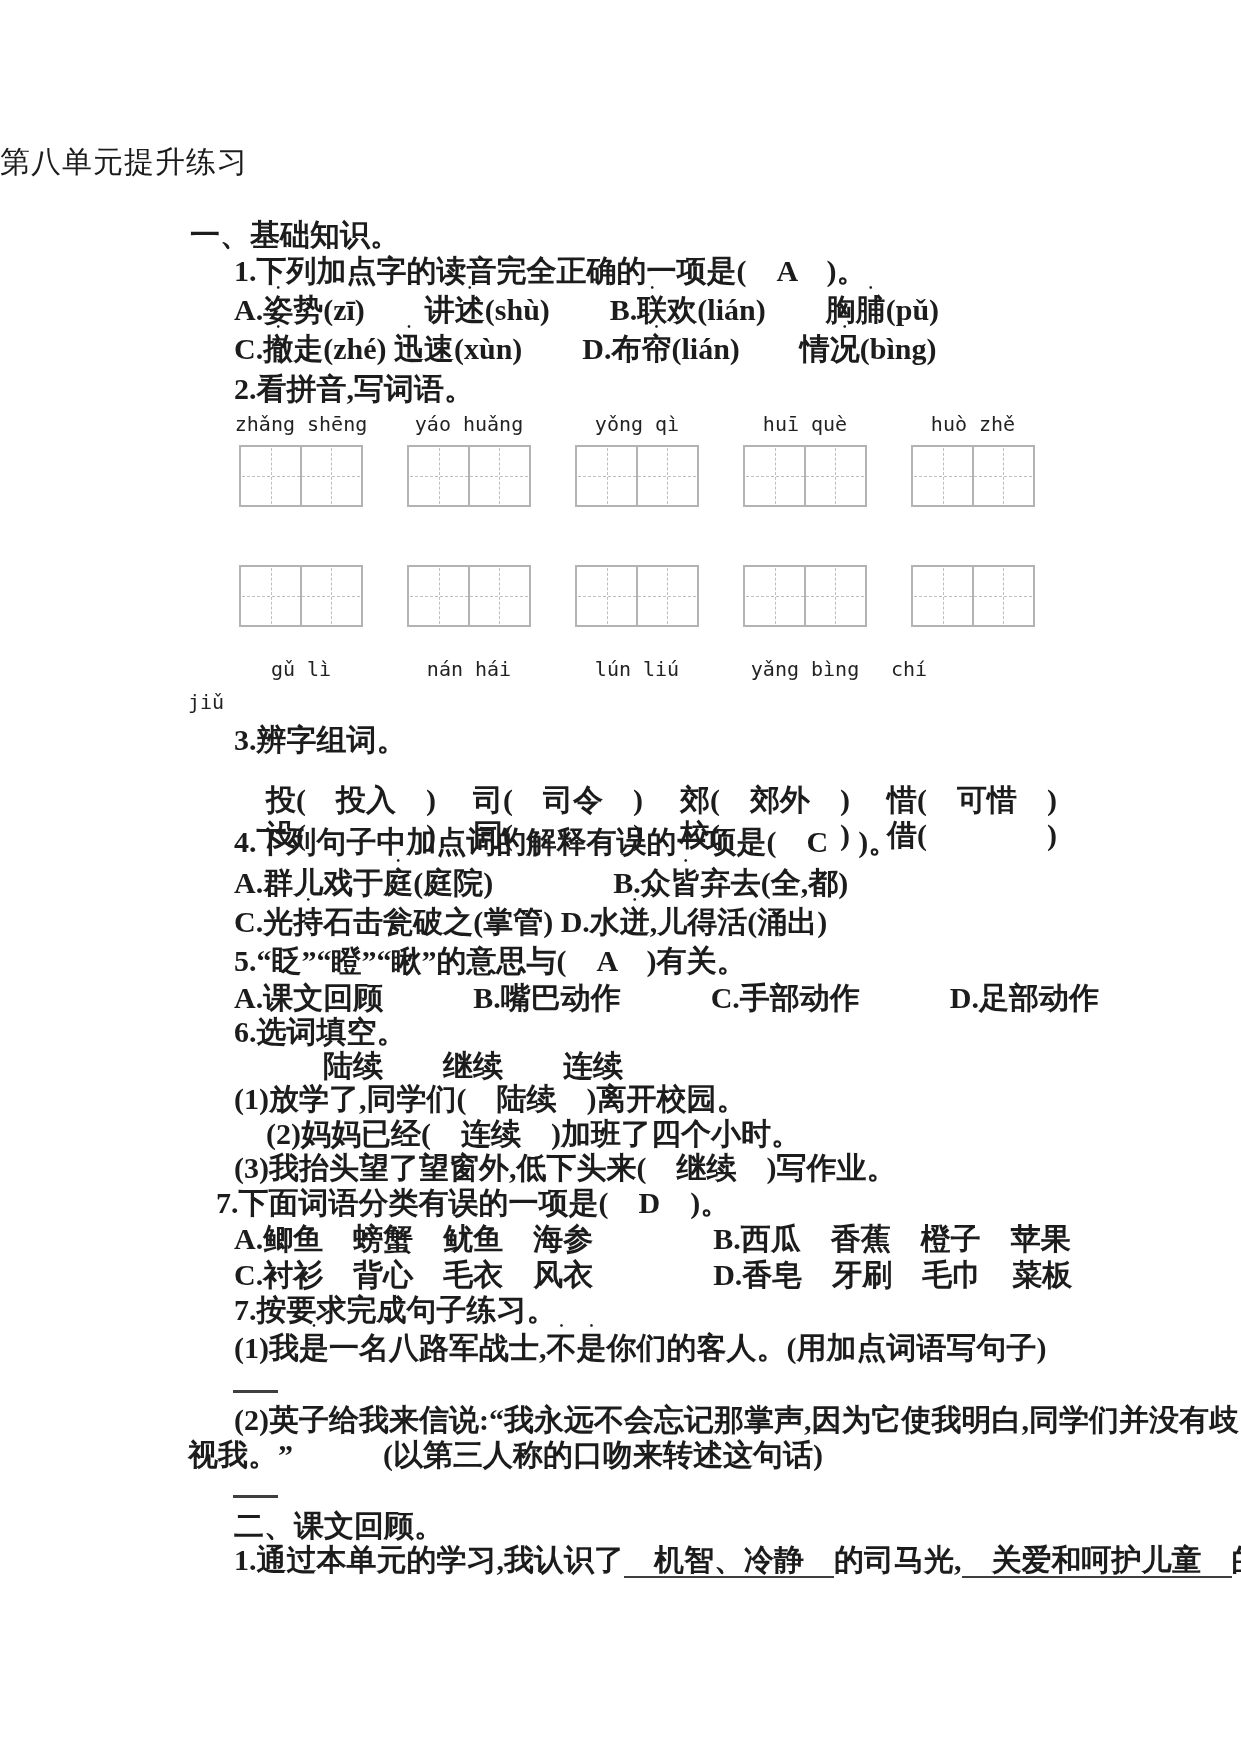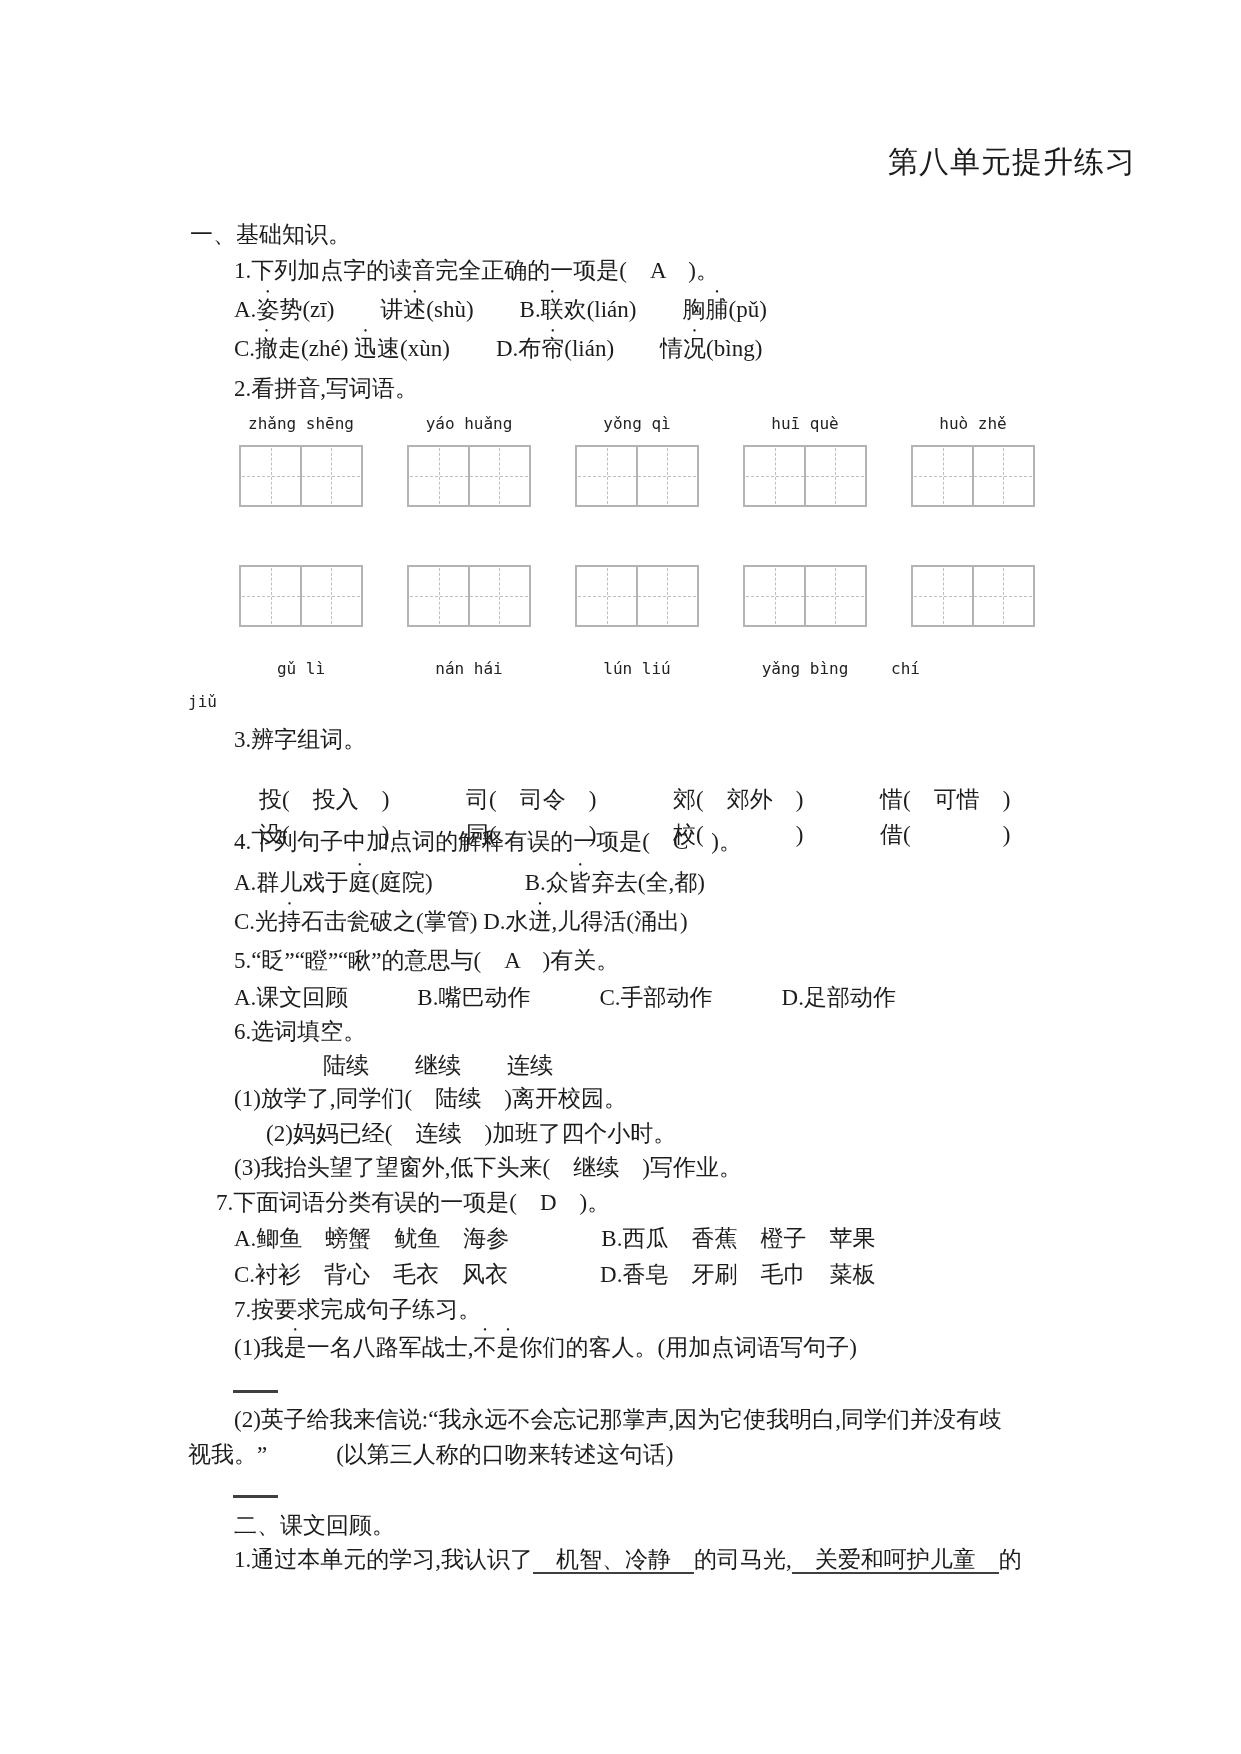--- a/index.html
+++ b/index.html
@@ -1,28 +1,28 @@
 <!DOCTYPE html>
 <html><head>
 <meta charset="utf-8">
 <style>
   html,body{margin:0;padding:0;}
   body{
     width:1241px;height:1754px;background:#ffffff;position:relative;
     font-family:"Liberation Serif","DejaVu Serif",serif;color:#1c1c1c;
     overflow:hidden;
   }
-  .line{position:absolute;font-size:23px;line-height:27px;white-space:pre;}
+  .line{position:absolute;font-size:30px;line-height:27px;white-space:pre;font-weight:bold;}
   .title{
     position:absolute;font-family:"Liberation Sans","DejaVu Sans",sans-serif;
     font-weight:500;font-size:30px;line-height:32px;letter-spacing:1px;
   }
   .py{
     position:absolute;font-family:"DejaVu Sans Mono",monospace;
-    font-size:16px;line-height:22px;white-space:pre;color:#222;
+    font-size:20px;line-height:22px;white-space:pre;color:#222;
   }
   .py.center{width:164px;text-align:center;}
   .gridrow{position:absolute;display:flex;gap:44px;}
   .gbox{
     width:124px;height:62px;box-sizing:border-box;position:relative;
     border:2px solid #b3b3b3;background:#fff;flex:0 0 auto;
   }
   .gbox i{position:absolute;display:block;}
   .gbox .vm{left:50%;top:0;bottom:0;width:0;border-left:2px solid #b3b3b3;margin-left:-1px;}
   .gbox .hd{top:50%;left:1px;right:1px;height:0;border-top:1px dashed #bfbfbf;}
@@ -35,21 +35,21 @@
   }
   .fill{border-bottom:2px solid #3f3f3f;}
   .blank{position:absolute;width:45px;height:0;border-top:3px solid #3f3f3f;}
   .col{display:inline-block;width:207px;}
 </style>
 </head>
 <body>
 
 <div>
 
-  <div class="title" style="left:0px;top:146px;width:1110px;text-align:right;margin-left:26px;">第八单元提升练习</div>
+  <div class="title" style="left:0px;top:146px;width:1110px;text-align:left;">第八单元提升练习</div>
 
   <div class="line" style="left:190px;top:221px;">一、基础知识。</div>
 
   <div class="line" style="left:234px;top:257px;">1.下列加点字的读音完全正确的一项是(　A　)。</div>
   <div class="line" style="left:234px;top:296px;"><span>A.</span><span class="dotted">姿</span><span>势(zī)　　讲</span><span class="dotted">述</span><span>(shù)　　B.</span><span class="dotted">联</span><span>欢(lián)　　胸</span><span class="dotted">脯</span><span>(pǔ)</span></div>
   <div class="line" style="left:234px;top:335px;"><span>C.</span><span class="dotted">撤</span><span>走(zhé) </span><span class="dotted">迅</span><span>速(xùn)　　D.布</span><span class="dotted">帘</span><span>(lián)　　情</span><span class="dotted">况</span><span>(bìng)</span></div>
 
   <div class="line" style="left:234px;top:375px;">2.看拼音,写词语。</div>
 
   <div class="py center" style="left:219px;top:413px;">zhǎng shēng</div>

